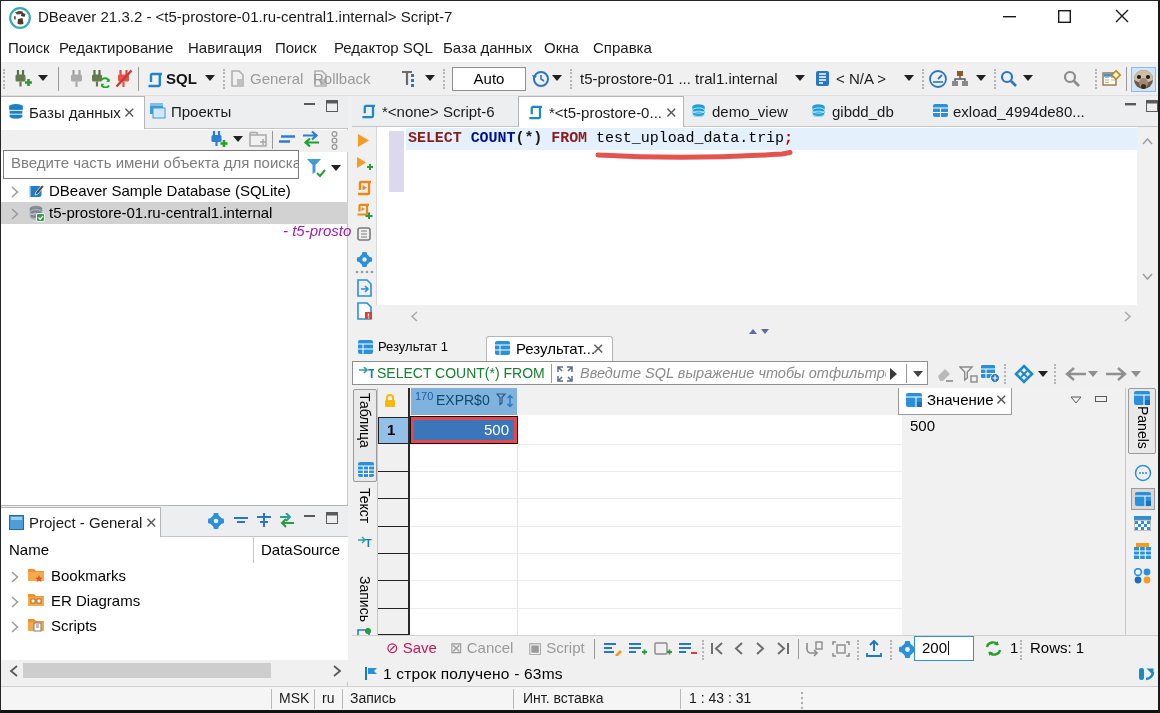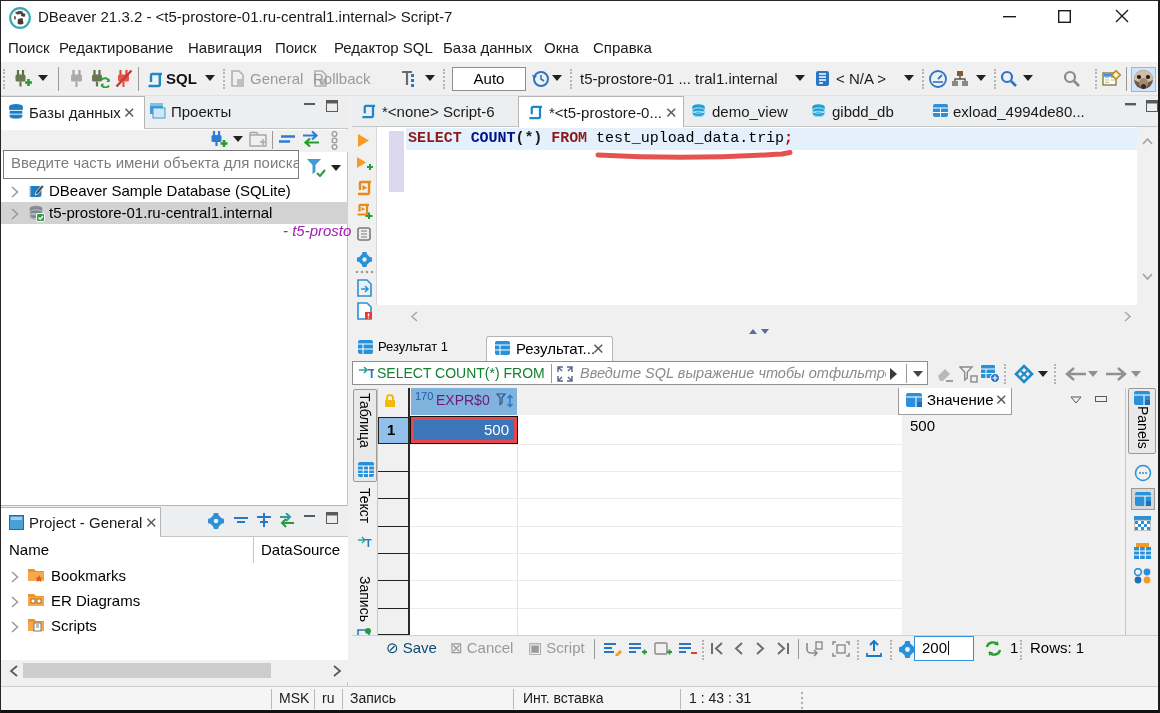--- a/index.html
+++ b/index.html
@@ -606,21 +606,21 @@
         <div style="position:absolute;left:0;top:192px;width:32px;border-top:1px solid #222"></div>
         <div style="position:absolute;left:0;top:220px;width:32px;border-top:1px solid #222"></div>
         <div style="position:absolute;left:0;top:246px;width:32px;border-top:1px solid #222"></div>
         <div style="position:absolute;left:30px;top:0;width:2px;height:247px;background:#2a2a2a"></div>
       </div>
 
       <div class="abs" style="left:58px;top:27px;width:492px;height:220px;background:#fff"></div>
       <div class="abs" style="left:58px;top:0;width:492px;height:247px">
         <div class="abs" style="left:1px;top:0;width:106px;height:27px;background:#7fb2dd">
           <span class="abs" style="left:4px;top:2px;font-size:11px;color:#1a5fa8">170</span>
-          <span class="abs" style="left:25px;top:4px;font-size:14px;color:#701a75">EXPR$0</span>
+          <span class="abs" style="left:25px;top:4px;font-size:14px;color:#0c4a6e">EXPR$0</span>
           <svg class="abs" style="left:85px;top:5px" width="20" height="16" viewBox="0 0 20 16">
               <path d="M1 1h8l-3 3.5V10l-2 1.5V4.5z" fill="none" stroke="#2a5a8a" stroke-width="1.2"></path>
               <path d="M14 3v10 M11.5 5l2.5-2.5L16.5 5 M11.5 11l2.5 2.5 2.5-2.5" stroke="#2a76c6" stroke-width="1.4" fill="none"></path>
             </svg>
         </div>
         <div class="abs" style="left:107px;top:27px;width:1px;height:220px;background:#e4e4e4"></div>
         <div class="abs" style="left:0;top:56px;width:492px;height:1px;background:#ebebeb"></div>
         <div class="abs" style="left:0;top:83px;width:492px;height:1px;background:#ebebeb"></div>
         <div class="abs" style="left:0;top:110px;width:492px;height:1px;background:#ebebeb"></div>
         <div class="abs" style="left:0;top:138px;width:492px;height:1px;background:#ebebeb"></div>
@@ -695,21 +695,21 @@
         <svg class="abs" style="left:8px;top:180px" width="18" height="16">
             <circle cx="4" cy="4" r="3.4" fill="none" stroke="#2a90d9" stroke-width="1.6"></circle>
             <circle cx="13" cy="4" r="3.4" fill="#2a90d9"></circle>
             <circle cx="4" cy="12" r="3.4" fill="#1d6fb8"></circle>
             <circle cx="13" cy="12" r="3.4" fill="#f59a23"></circle>
           </svg>
       </div>
     </div>
 
     <div class="abs" style="left:0;top:539px;width:806px;height:27px;background:#f0f0f0;border-top:1px solid #d0d0d0">
-      <span class="abs" style="left:34px;top:3px;color:#0c4a6e;font-size:15px">⊘ Save</span>
+      <span class="abs" style="left:34px;top:3px;color:#be185d;font-size:15px">⊘ Save</span>
       <span class="abs" style="left:98px;top:3px;color:#9a9a9a;font-size:15px">⊠ Cancel</span>
       <span class="abs" style="left:176px;top:3px;color:#9a9a9a;font-size:15px">▣ Script</span>
       <div class="tsep" style="left:242px;top:3px;height:20px"></div>
       <svg class="abs" style="left:252px;top:6px" width="18" height="14">
           <path d="M0 2h12 M0 6h8 M0 10h10" stroke="#2a76c6" stroke-width="2"></path>
           <path d="M11 13l5-5 2 2-5 5z" fill="#f59a23"></path>
         </svg>
       <svg class="abs" style="left:277px;top:6px" width="18" height="14">
           <path d="M0 2h12 M0 6h12 M0 10h7" stroke="#2a76c6" stroke-width="2"></path>
           <path d="M13 10h5 M15.5 7.5v5" stroke="#2a9a3c" stroke-width="1.8"></path>
@@ -764,20 +764,32 @@
       <svg class="abs" style="left:632px;top:4px" width="19" height="17" viewBox="0 0 19 17">
           <path d="M3 7a6 5.5 0 0 1 11-2 M16 10a6 5.5 0 0 1-11 2" stroke="#28a02c" stroke-width="2.4" fill="none"></path>
           <path d="M14 1v4h-4z" fill="#28a02c"></path>
           <path d="M5 16v-4h4z" fill="#28a02c"></path>
         </svg>
       <span class="abs" style="left:658px;top:3px;font-size:15px">1</span>
       <div class="dsep" style="left:668px;top:4px"></div>
       <span class="abs" style="left:678px;top:3px;font-size:15px">Rows: 1</span>
     </div>
 
+    <div class="abs" style="left:0;top:566px;width:806px;height:24px;background:#f0f0f0">
+      <svg class="abs" style="left:12px;top:4px" width="16" height="15" viewBox="0 0 16 15">
+          <path d="M2 1v13" stroke="#1b7ac2" stroke-width="2"></path>
+          <path d="M4 2h9l-3 3 3 3H4z" fill="#2a90d9"></path>
+        </svg>
+      <span class="abs" style="left:31px;top:3px;font-size:15.5px;letter-spacing:0.2px">1 строк получено - 63ms</span>
+      <svg class="abs" style="left:786px;top:3px" width="17" height="16" viewBox="0 0 17 16">
+          <rect x="1" y="3" width="5" height="12" rx="2.2" fill="#1b8ac6"></rect>
+          <path d="M8 14 a7 7 0 0 0 7-7" stroke="#1b8ac6" stroke-width="2.6" fill="none"></path>
+          <path d="M15.5 10.5 V3.5 h-7z" fill="#1b8ac6"></path>
+        </svg>
+    </div>
   </div>
 
   <div id="statusbar" class="abs">
     <div class="ssep" style="left:271px"></div>
     <span class="st" style="left:279px">MSK</span>
     <div class="ssep" style="left:314px"></div>
     <span class="st" style="left:322px">ru</span>
     <div class="ssep" style="left:342px"></div>
     <span class="st" style="left:350px">Запись</span>
     <div class="ssep" style="left:513px"></div>

